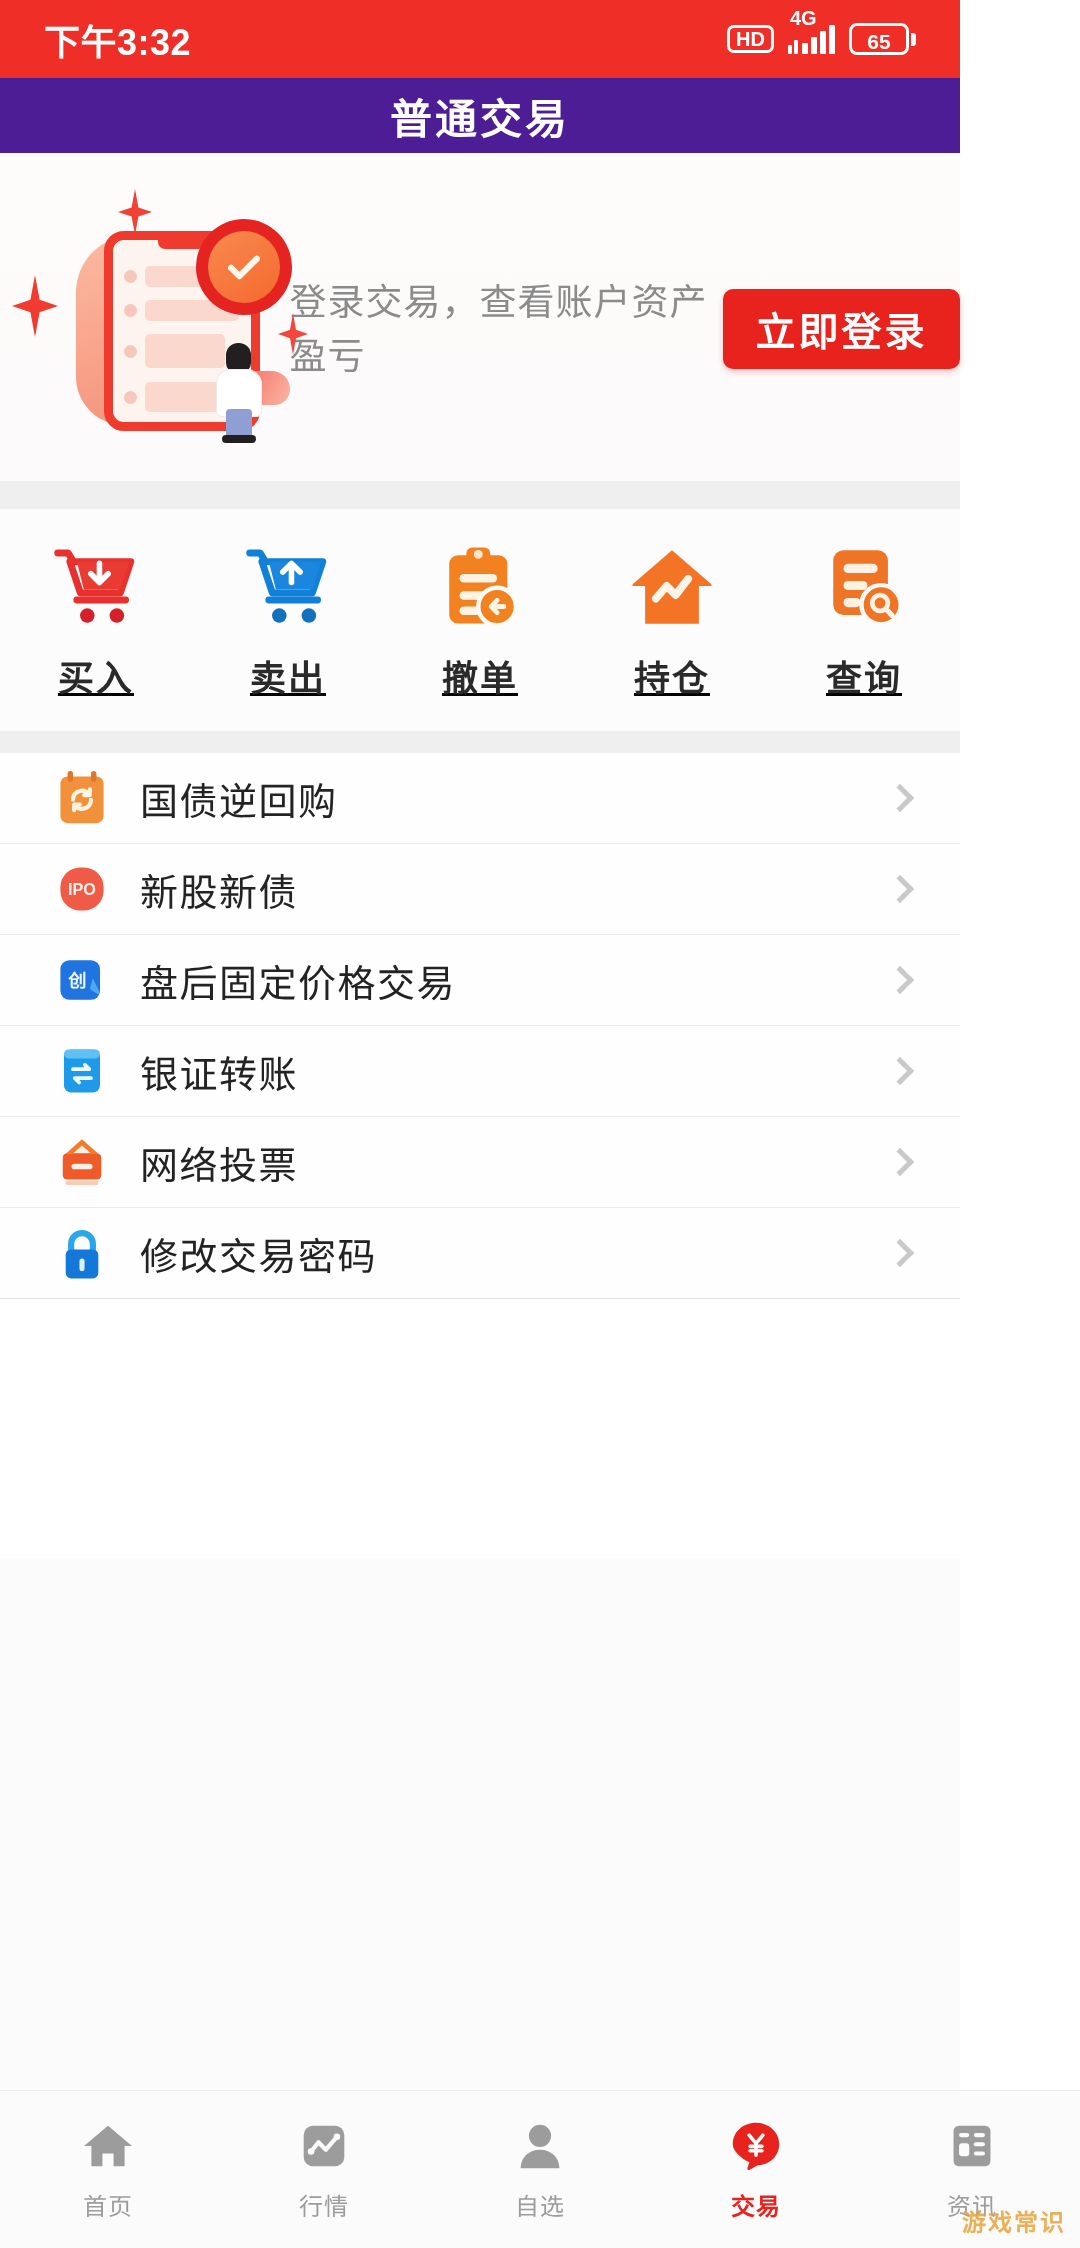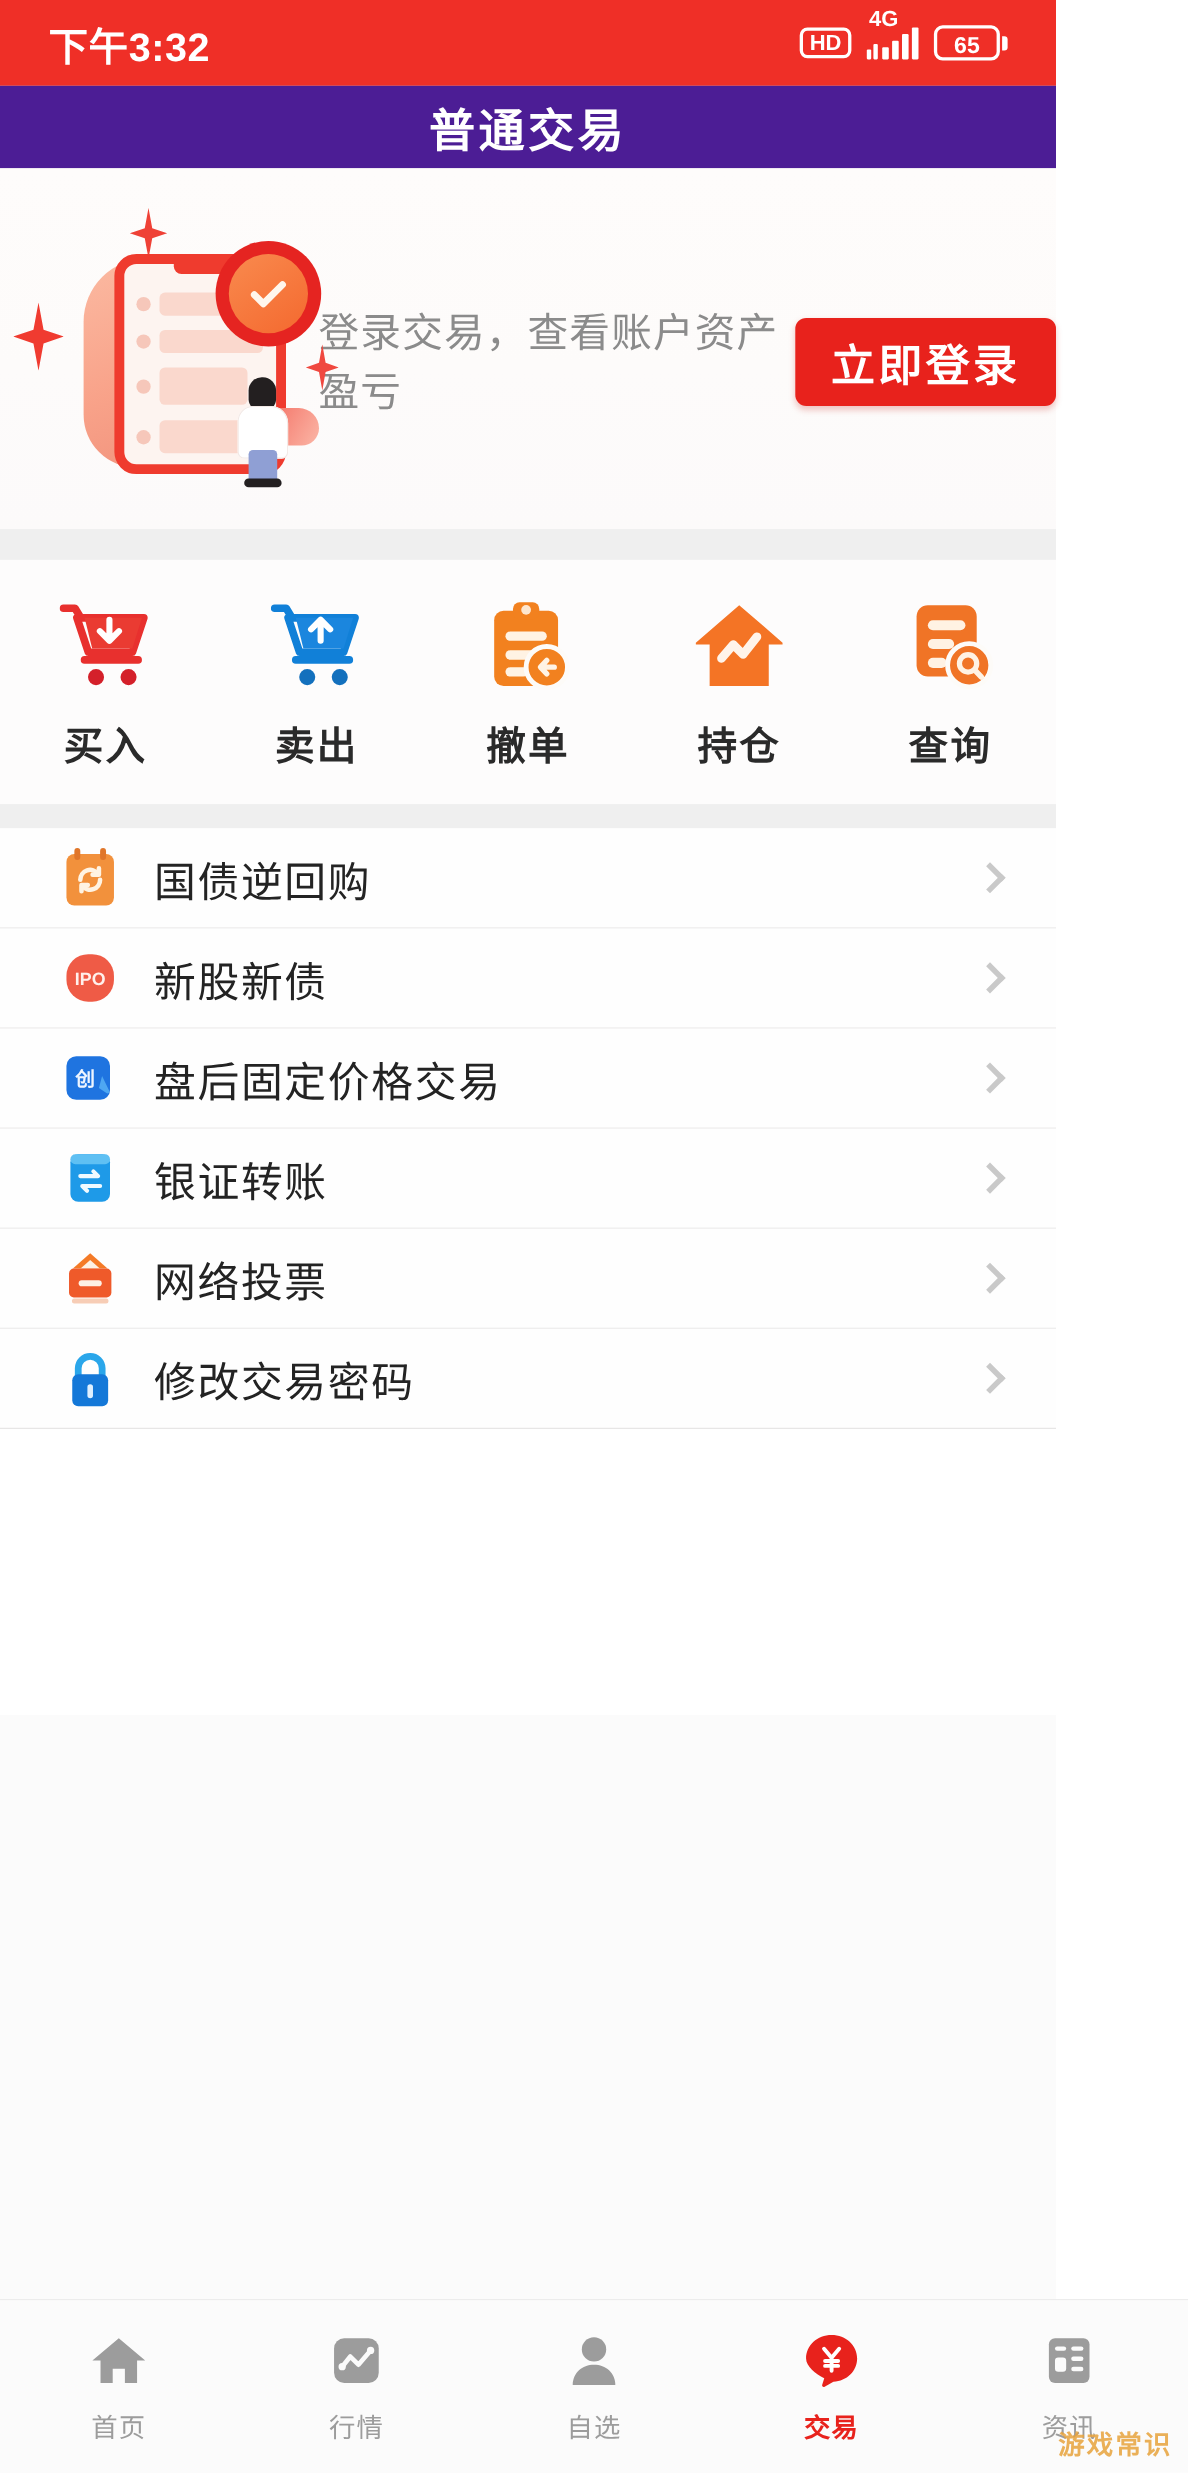--- a/index.html
+++ b/index.html
@@ -123,21 +123,21 @@
 
   
   .gap { height:28px; background:#efefef; }
   .gap-sm { height:22px; background:#efefef; }
 
   
   .actions {
     background:#fdfcfc; padding:34px 0 30px;
     display:flex; justify-content:space-around; align-items:flex-start;
   }
-  .act { display:flex; flex-direction:column; align-items:center; gap:20px; width:190px; cursor:pointer; }
+  .act { display:flex; flex-direction:column; align-items:center; gap:20px; width:190px; cursor:pointer;text-decoration:underline; }
   .act-ico { height:86px; display:flex; align-items:center; justify-content:center; }
   .act-lbl { font-size:36px; color:#2a2a2a; font-weight:bold; letter-spacing:2px; }
 
   
   .list { background:#fefefe; }
   .row {
     height:91px; display:flex; align-items:center;
     padding:0 42px 0 46px; border-bottom:1px solid #eceaea;
     cursor:pointer;
   }

